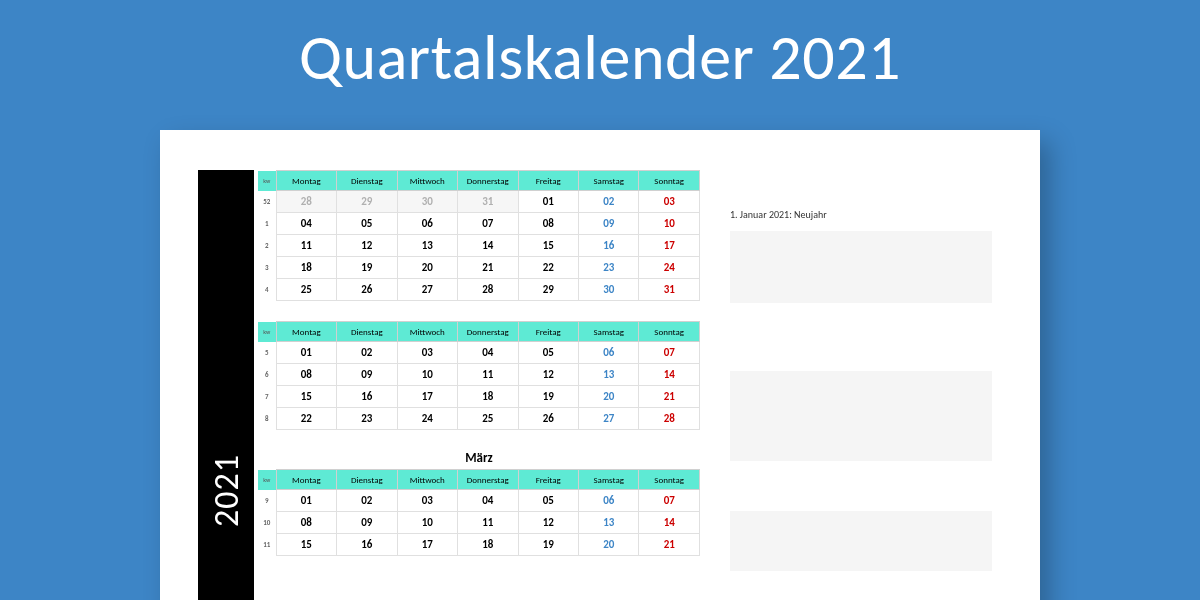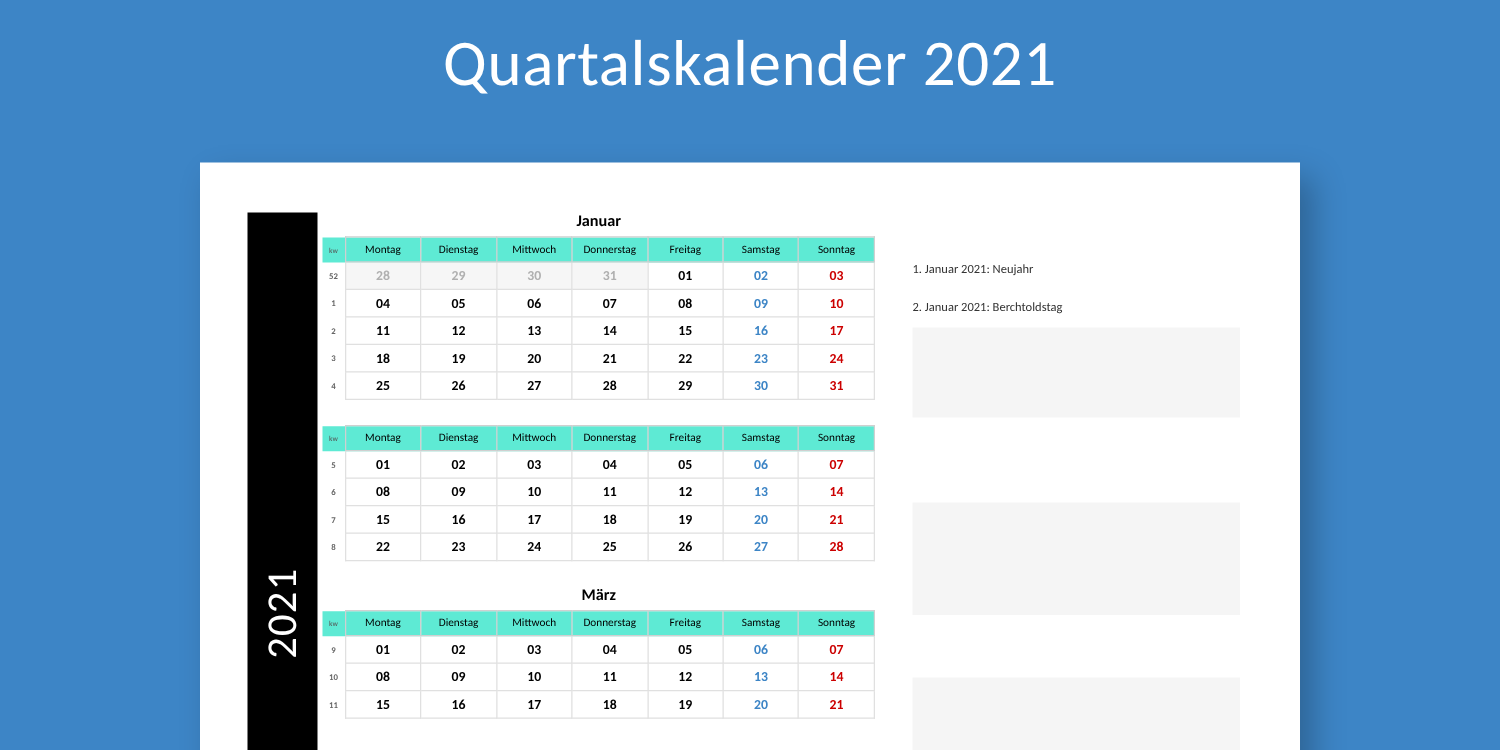--- a/index.html
+++ b/index.html
@@ -7,21 +7,21 @@
     width: 1200px;
     height: 600px;
     background: #3d85c6;
     font-family: "Segoe UI", Calibri, Arial, sans-serif;
     overflow: hidden;
     position: relative;
   }
   .page-title {
     text-align: center;
     color: #ffffff;
-    font-size: 52px;
+    font-size: 64px;
     font-weight: 300;
     padding-top: 18px;
     letter-spacing: 0.5px;
   }
   .paper {
     position: absolute;
     top: 130px;
     left: 160px;
     width: 880px;
     height: 560px;
@@ -136,21 +136,20 @@
 <div class="page-title">Quartalskalender 2021</div>
 
 <div class="paper">
   <div class="paper-inner">
     <div class="year-strip">
       <span>2021</span>
     </div>
 
     <div class="months-col" id="months-col">
         <div class="month-block">
-          <div class="month-title">Januar</div>
           <table class="cal">
             <thead>
               <tr>
                 <th class="kw-h">kw</th>
                 <th>Montag</th>
                 <th>Dienstag</th>
                 <th>Mittwoch</th>
                 <th>Donnerstag</th>
                 <th>Freitag</th>
                 <th>Samstag</th>
@@ -315,21 +314,20 @@
                 <td class="sat">20</td>
                 <td class="sun">21</td>
               </tr>
             </tbody>
           </table>
         </div>
       </div>
 
     <div class="notes-col">
       <div class="note">1. Januar 2021: Neujahr</div>
-      <div class="note">2. Januar 2021: Berchtoldstag</div>
       <div class="note-box"></div>
       <div class="spacer-small"></div>
       <div class="notes-feb-area">
         <div class="note-box" style="height:90px;"></div>
       </div>
       <div style="height:40px;"></div>
       <div class="note-box" style="height:60px;"></div>
     </div>
   </div>
 </div>

